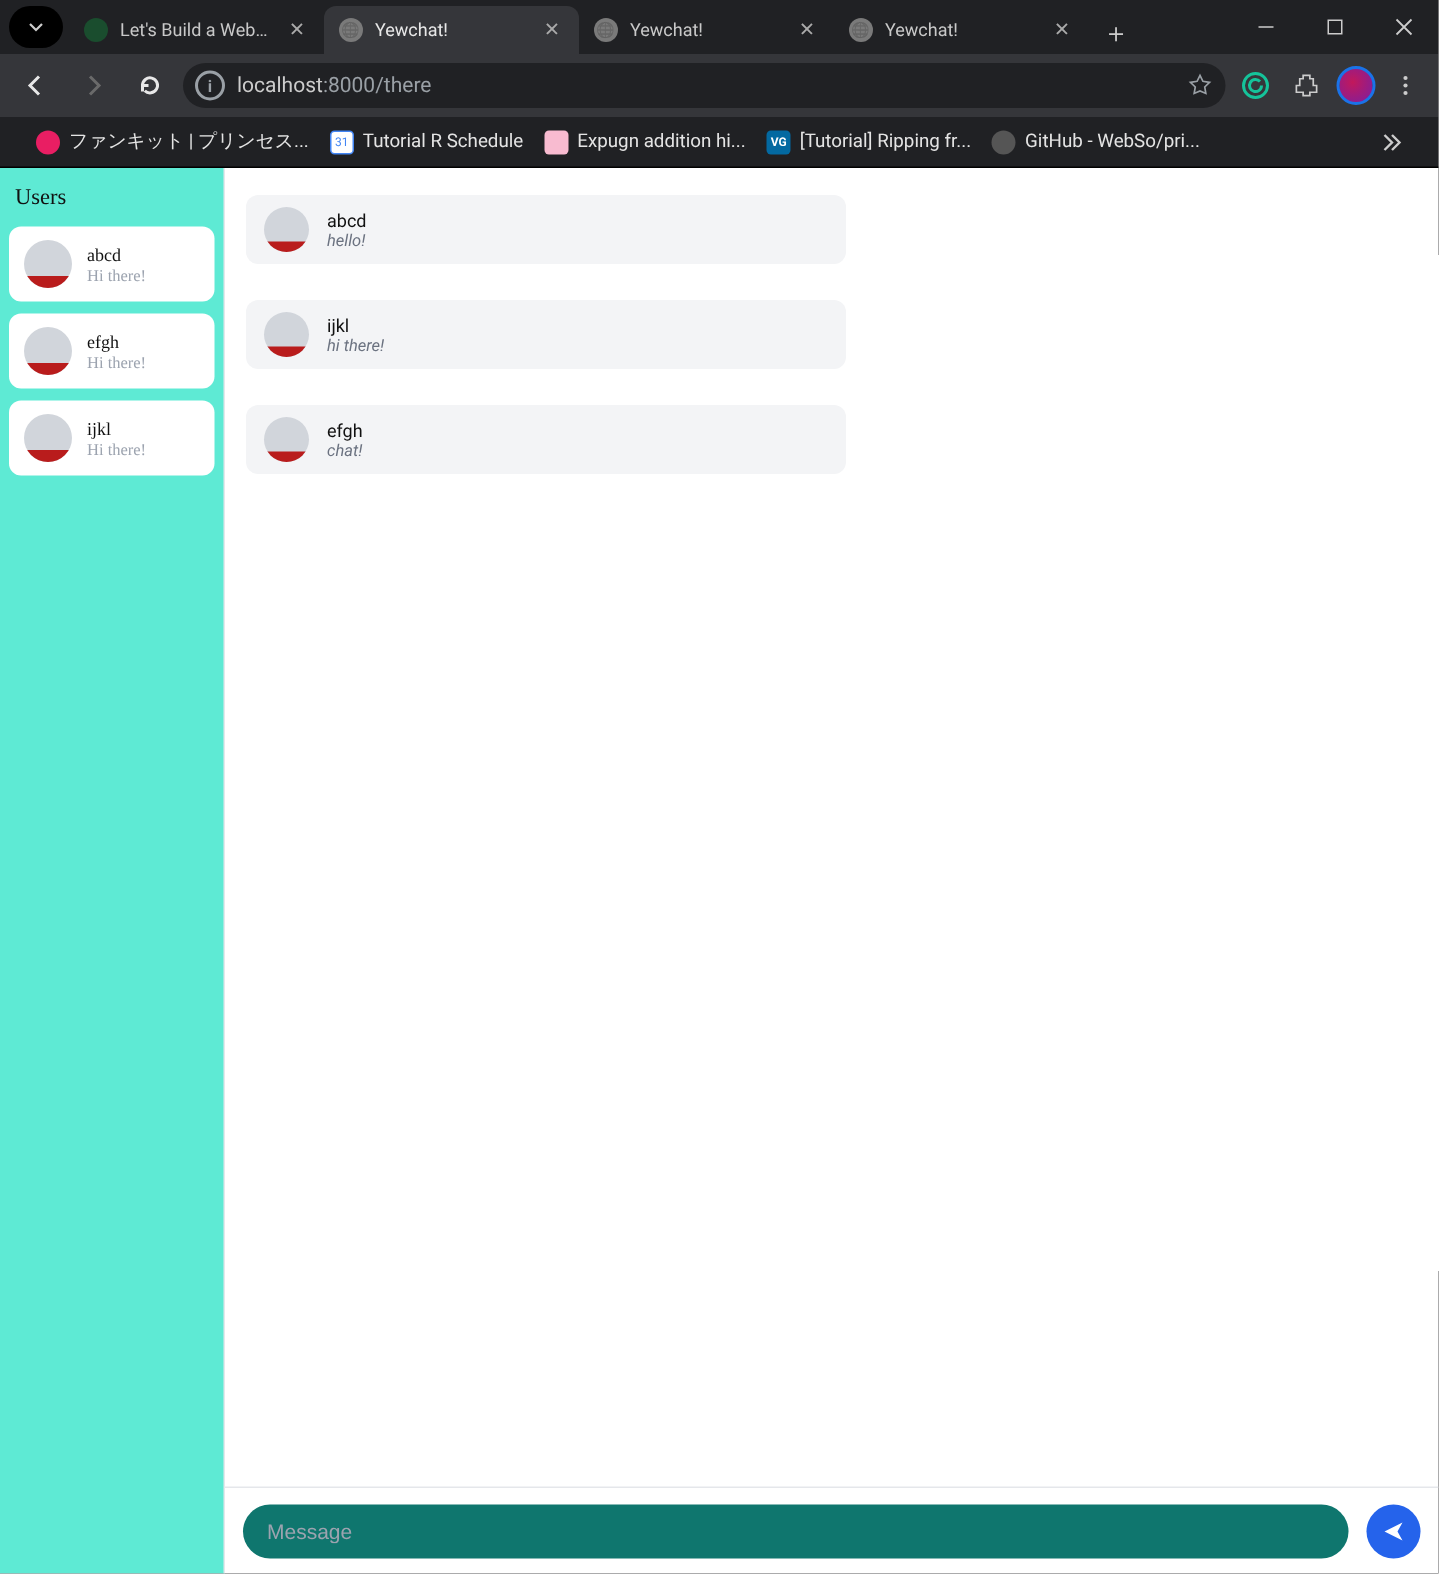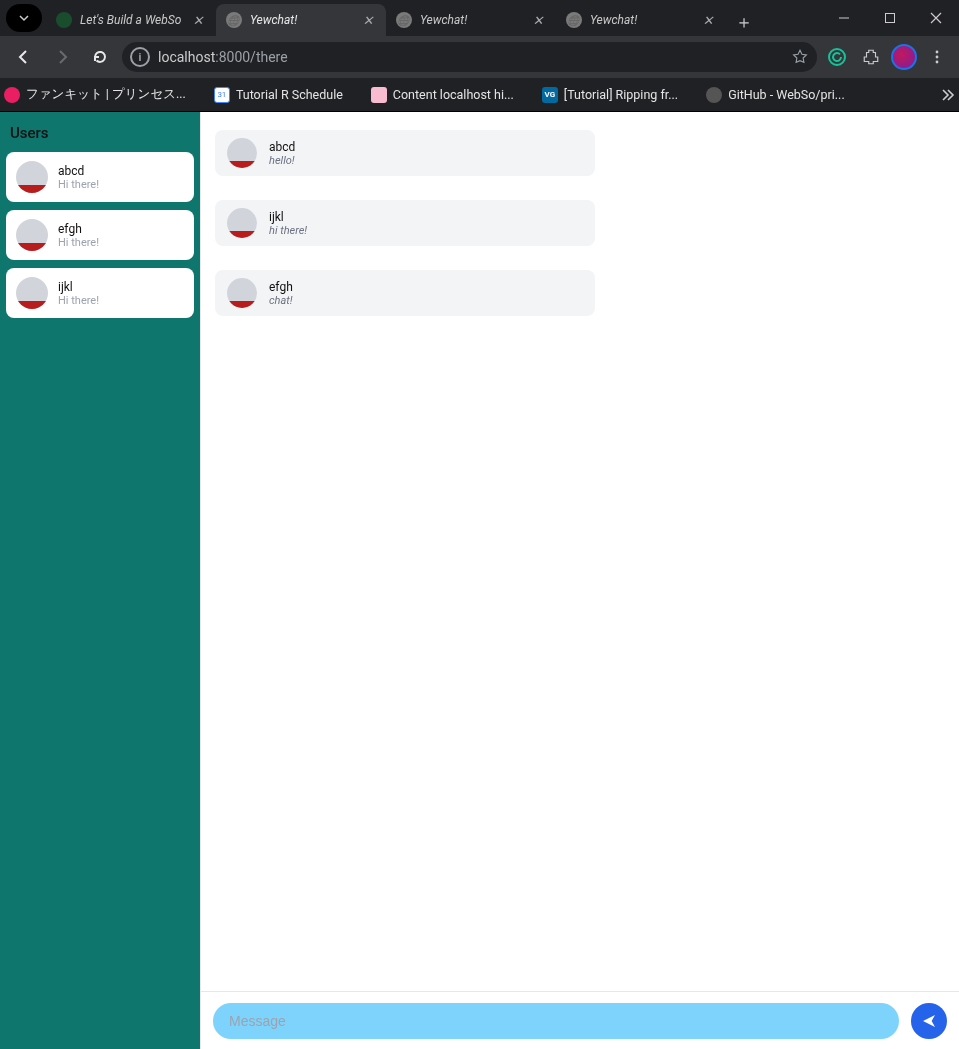--- a/index.html
+++ b/index.html
@@ -9,21 +9,21 @@
   
   .titlebar { height: 36px; background: #202124; display: flex; align-items: stretch; }
   .tab-dropdown {
     width: 36px; height: 28px; margin: 4px 4px 4px 6px; border-radius: 14px;
     background: #000; display: flex; align-items: center; justify-content: center;
   }
   .tabs-row { display: flex; align-items: flex-end; flex: 1; gap: 0; padding-top: 4px; }
   .tab {
     display: flex; align-items: center; gap: 8px;
     height: 32px; padding: 0 10px; min-width: 0; max-width: 180px; width: 170px;
-    color: #c9c9c9; font-size: 12px; position: relative; font-style: italic;
+    color: #c9c9c9; font-size: 12px; position: relative;
   }
   .tab.active { background: #35363a; border-top-left-radius: 8px; border-top-right-radius: 8px; color: #e8e8e8; }
   .tab .favicon { width: 16px; height: 16px; border-radius: 50%; background: #7a7a7a; flex-shrink: 0; display:flex; align-items:center; justify-content:center; }
   .tab .favicon.globe::before { content: "🌐"; font-size: 10px; filter: grayscale(1) brightness(0.7); }
   .tab .favicon.leaf { background: #1a4d2e; }
   .tab .title { flex: 1; white-space: nowrap; overflow: hidden; text-overflow: ellipsis; }
   .tab .close { width: 16px; height: 16px; display:flex; align-items:center; justify-content:center; color:#aaa; font-size:13px; }
   .new-tab { width: 28px; height: 28px; display:flex; align-items:center; justify-content:center; color:#ccc; font-size:18px; margin-left:4px; }
   .window-controls { display: flex; margin-left: auto; }
   .win-btn { width: 46px; height: 36px; display:flex; align-items:center; justify-content:center; color:#ccc; }
@@ -33,48 +33,48 @@
   .tbtn { width: 32px; height: 32px; display:flex; align-items:center; justify-content:center; color:#c7c7c7; border-radius:50%; }
   .tbtn.dim { color: #6a6a6a; }
   .addrbar { flex:1; height: 30px; background: #202124; border-radius: 16px; display:flex; align-items:center; padding: 0 8px; gap:8px; color:#ccc; font-size:14px; }
   .addr-icon { width:20px; height:20px; border:2px solid #9aa0a6; border-radius:50%; display:flex; align-items:center; justify-content:center; color:#9aa0a6; font-size:11px; font-weight:bold; }
   .addr-text .muted { color:#9aa0a6; }
   .addr-star { margin-left:auto; color:#9aa0a6; }
   .ext-icon { width:28px; height:28px; display:flex; align-items:center; justify-content:center; color:#ccc; }
   .avatar-badge { width:26px; height:26px; border-radius:50%; background: radial-gradient(circle at 40% 40%, #c2185b, #7b1fa2); border:2px solid #1a73e8; }
 
   
-  .bookmarks { height: 34px; background: #202124; display:flex; align-items:center; padding:0 4px; gap:28px; border-bottom:1px solid #000; }
+  .bookmarks { height: 34px; background: #202124; display:flex; align-items:center; padding:0 24px; gap:14px; border-bottom:1px solid #000; }
   .bm { display:flex; align-items:center; gap:6px; color:#e4e4e4; font-size:12.5px; white-space:nowrap; }
   .bm .bicon { width:16px; height:16px; border-radius:3px; flex-shrink:0; }
   .bm-overflow { margin-left:auto; color:#ccc; }
 
   
   .page { flex:1; background:#fff; display:flex; min-height:0; }
 
-  .sidebar { width: 201px; background:#0f766e; border-right:1px solid #e5e7eb; display:flex; flex-direction:column; }
+  .sidebar { width: 150px; background:#5eead4; border-right:1px solid #e5e7eb; display:flex; flex-direction:column;font-family:Liberation Serif, serif; }
   .sidebar-header { padding:12px 10px 10px; font-size:15px; font-weight:500; color:#111; }
   .user-list { display:flex; flex-direction:column; gap:8px; padding:0 6px; }
   .user-card { background:#fff; border-radius:8px; display:flex; align-items:center; gap:10px; padding:9px 10px; }
   .uavatar { width:32px; height:32px; border-radius:50%; background:#d1d5db; position:relative; overflow:hidden; flex-shrink:0; }
   .uavatar::after { content:""; position:absolute; bottom:-2px; left:0; right:0; height:10px; background:#b91c1c; }
   .uname { font-size:12px; color:#111; }
   .ustatus { font-size:11px; color:#9ca3af; }
 
   .main { flex:1; display:flex; flex-direction:column; min-width:0; }
   .main-header { height:40px; border-bottom:1px solid #e5e7eb; display:flex; align-items:center; gap:8px; padding:0 12px; font-size:15px; }
   .messages { flex:1; overflow-y:auto; padding:18px 14px; display:flex; flex-direction:column; gap:24px; }
   .msg { width:52%; max-width:400px; background:#f3f4f6; border-radius:8px; display:flex; gap:12px; padding:8px 12px; align-items:center; }
   .mavatar { width:30px; height:30px; border-radius:50%; background:#d1d5db; position:relative; overflow:hidden; flex-shrink:0; }
   .mavatar::after { content:""; position:absolute; bottom:-2px; left:0; right:0; height:9px; background:#b91c1c; }
   .msender { font-size:12px; color:#111; }
   .mtext { font-size:11px; color:#6b7280;font-style:italic; }
 
   .composer { height:58px; border-top:1px solid #e5e7eb; display:flex; align-items:center; padding:0 12px; gap:12px; }
-  .composer input { flex:1; height:36px; border:none; outline:none; background:#7dd3fc; border-radius:18px; padding:0 16px; font-size:14px; color:#111; }
+  .composer input { flex:1; height:36px; border:none; outline:none; background:#0f766e; border-radius:18px; padding:0 16px; font-size:14px; color:#111; }
   .composer input::placeholder { color:#9ca3af; }
   .send-btn { width:36px; height:36px; border-radius:50%; background:#2563eb; color:#fff; display:flex; align-items:center; justify-content:center; }
 
   svg { display:block; }
 </style>
 </head>
 <body>
 
 <div class="titlebar">
   <div class="tab-dropdown">
@@ -177,21 +177,21 @@
   <div class="bm">
     <span class="bicon" style="background:#e91e63;border-radius:50%"></span>
     <span>ファンキット | プリンセス...</span>
   </div>
   <div class="bm">
     <span class="bicon" style="background:#fff;border:1px solid #4285f4;color:#4285f4;font-size:8px;text-align:center;line-height:14px">31</span>
     <span>Tutorial R Schedule</span>
   </div>
   <div class="bm">
     <span class="bicon" style="background:#f8bbd0"></span>
-    <span>Content localhost hi...</span>
+    <span>Expugn addition hi...</span>
   </div>
   <div class="bm">
     <span class="bicon" style="background:#0369a1;color:#fff;font-size:8px;font-weight:bold;text-align:center;line-height:16px">VG</span>
     <span>[Tutorial] Ripping fr...</span>
   </div>
   <div class="bm">
     <span class="bicon" style="background:#555;border-radius:50%"></span>
     <span>GitHub - WebSo/pri...</span>
   </div>
   <div class="bm-overflow">

